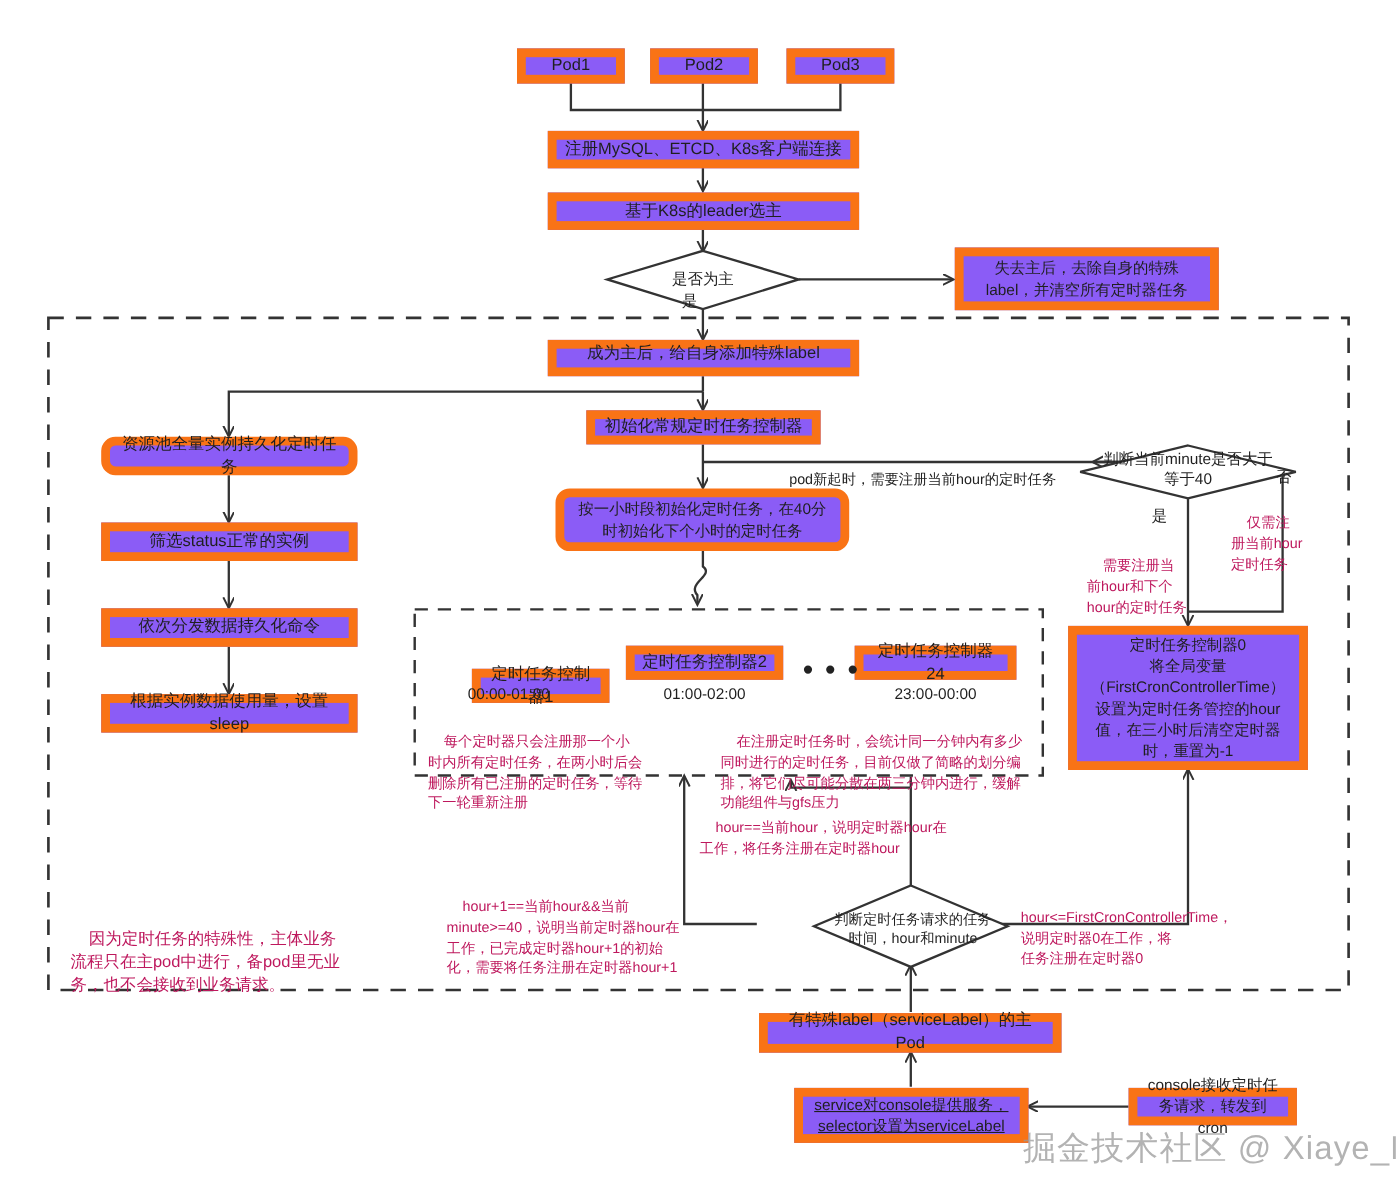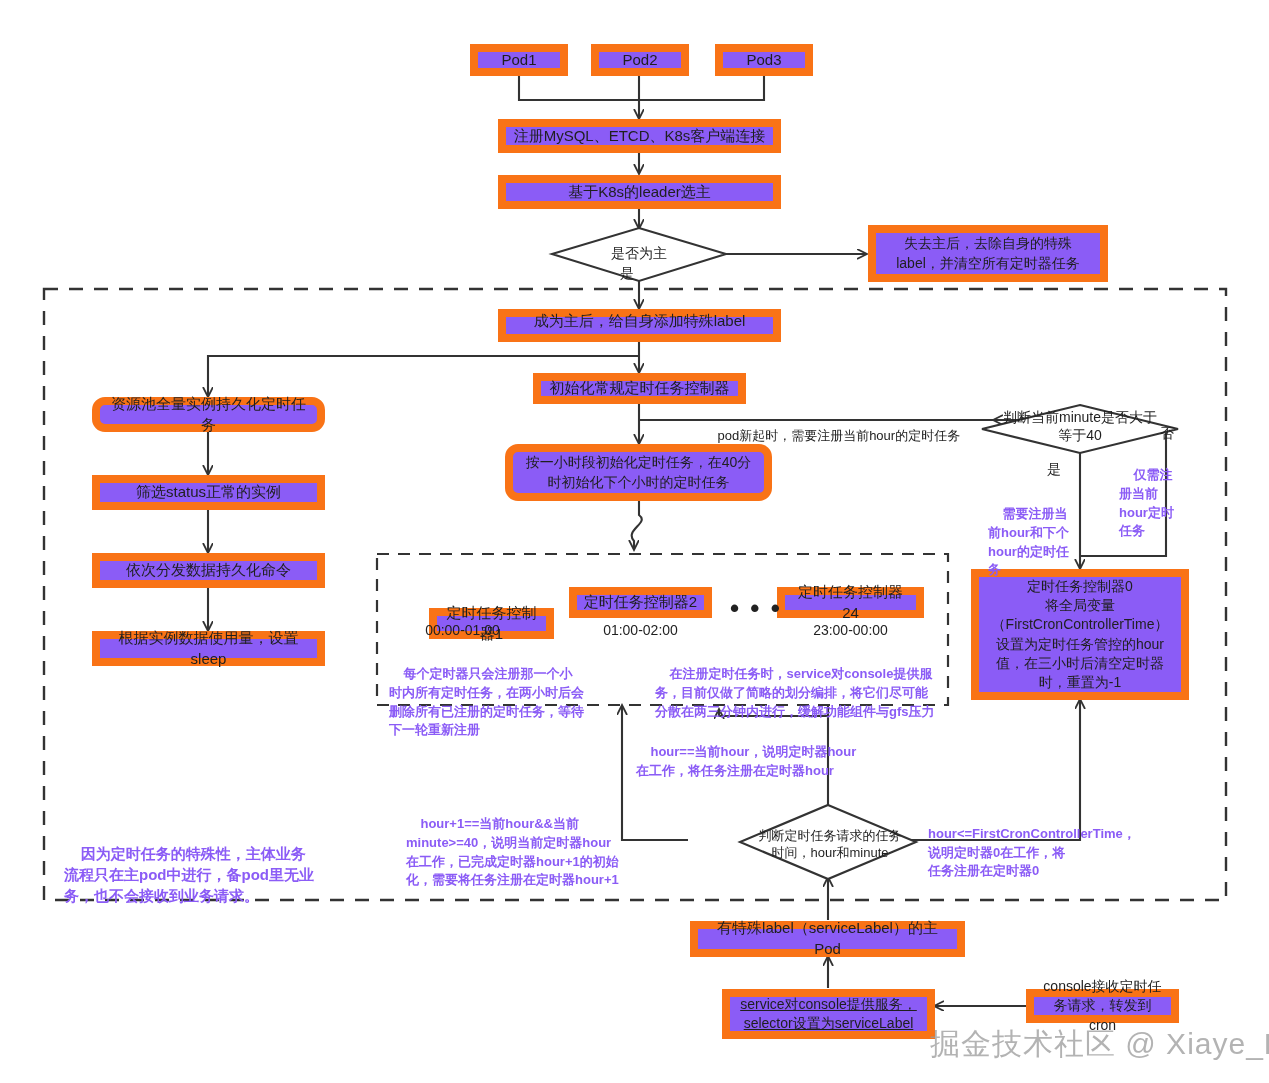--- a/index.html
+++ b/index.html
@@ -37,24 +37,23 @@
     font-size: 15px;
     line-height: 1.38;
     padding: 2px 6px;
     z-index: 3;
   }
   .node.small { font-size: 14px; }
   .freetext {
     position: absolute;
     font-size: 13px;
     line-height: 1.45;
-    color: #8b5cf6;
+    color: #be185d;
     z-index: 4;
     white-space: pre-wrap;
-    font-weight: bold;
   }
   .freetext.sz15 { font-size: 15px; line-height: 1.4; }
   .edgelabel {
     position: absolute;
     font-size: 13px;
     line-height: 1.45;
     color: #222222;
     background: transparent;
     z-index: 5;
     white-space: pre-wrap;
@@ -265,21 +264,21 @@
     <span>01:00-02:00</span>
   </div>
   <div class="timelabel" style="left:777px; top:622px; width:147px;">
     <span>23:00-00:00</span>
   </div>
 
   <div class="freetext" style="left:389px; top:646px; width:196px;">
     <span>每个定时器只会注册那一个小时内所有定时任务，在两小时后会删除所有已注册的定时任务，等待下一轮重新注册</span>
   </div>
   <div class="freetext" style="left:655px; top:646px; width:285px;">
-    <span>在注册定时任务时，service对console提供服务，目前仅做了简略的划分编排，将它们尽可能分散在两三分钟内进行，缓解功能组件与gfs压力</span>
+    <span>在注册定时任务时，会统计同一分钟内有多少同时进行的定时任务，目前仅做了简略的划分编排，将它们尽可能分散在两三分钟内进行，缓解功能组件与gfs压力</span>
   </div>
 
   <div class="freetext" style="left:636px; top:724px; width:225px;">
     <span>hour==当前hour，说明定时器hour在工作，将任务注册在定时器hour</span>
   </div>
   <div class="freetext" style="left:406px; top:796px; width:215px;">
     <span>hour+1==当前hour&amp;&amp;当前minute&gt;=40，说明当前定时器hour在工作，已完成定时器hour+1的初始化，需要将任务注册在定时器hour+1</span>
   </div>
   <div class="freetext" style="left:928px; top:787px; width:150px;">
     <span>hour&lt;=FirstCronControllerTime，说明定时器0在工作，将任务注册在定时器0</span>

